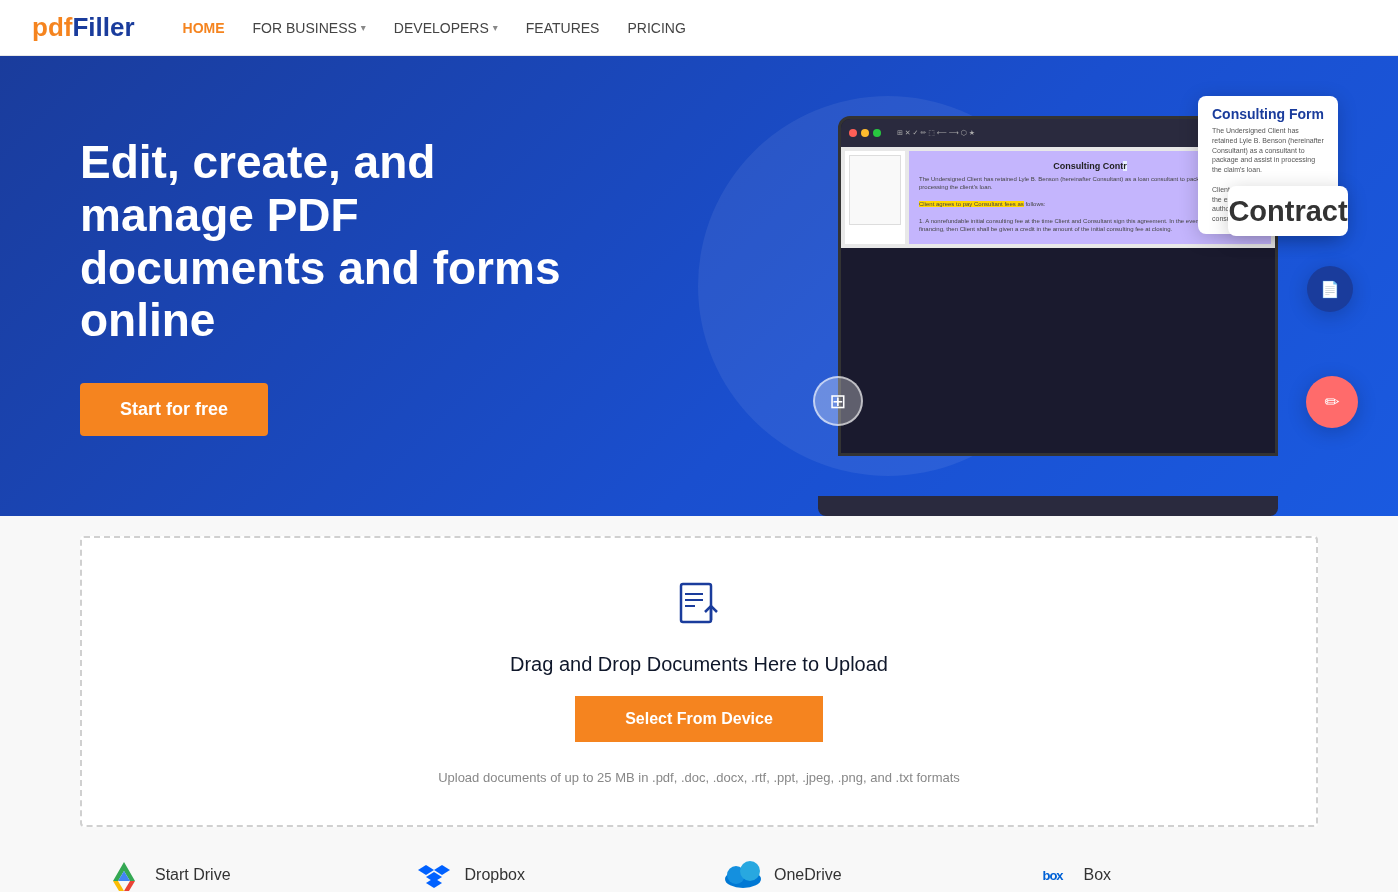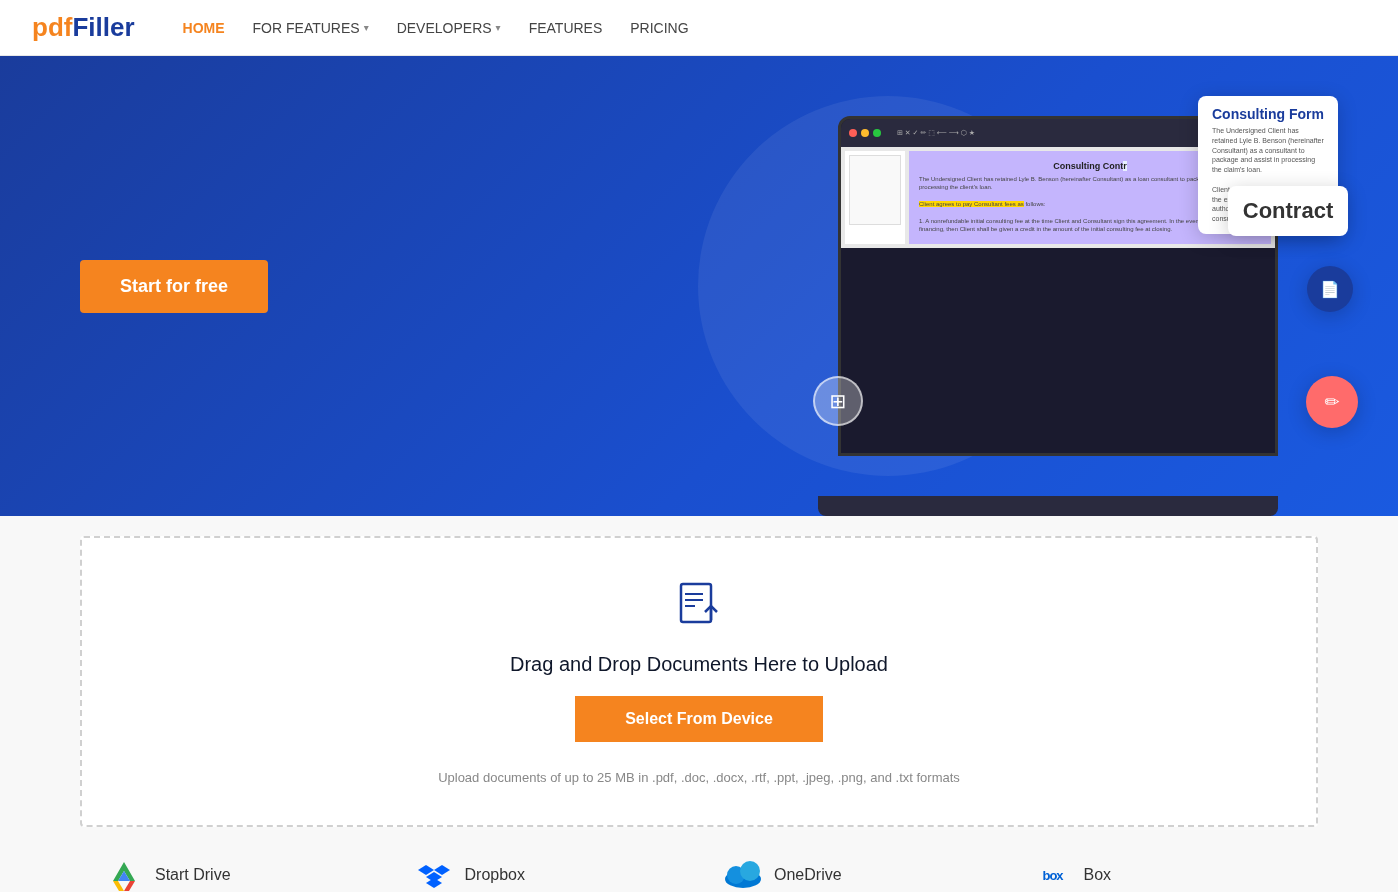--- a/index.html
+++ b/index.html
@@ -87,21 +87,21 @@
     .card-consulting {
       top: 10px; right: 20px; width: 140px;
     }
     .card-consulting .card-title { font-size: 14px; font-weight: 700; color: #1a3c9c; margin-bottom: 4px; }
     .card-consulting .card-body { font-size: 7px; color: #555; line-height: 1.4; }
     .card-contract {
       top: 100px; right: 10px; width: 120px;
       display: flex; align-items: center; justify-content: center;
       height: 50px;
     }
-    .card-contract-text { font-size: 22px; font-weight: 700; color: #333; }
+    .card-contract-text { font-size: 29px; font-weight: 700; color: #333; }
     .card-pdf-icon {
       top: 180px; right: 5px; width: 46px; height: 46px;
       background: #1a3c9c; border-radius: 50%;
       display: flex; align-items: center; justify-content: center;
       color: #fff; font-size: 16px; padding: 0;
     }
     .card-edit-icon {
       top: 290px; right: 0px; width: 52px; height: 52px;
       background: #ff6b6b; border-radius: 50%;
       display: flex; align-items: center; justify-content: center;
@@ -164,39 +164,40 @@
   <a class="logo" href="#">
     <span class="logo-text">
       <span class="logo-pdf">pdf</span><span class="logo-filler">Filler</span>
     </span>
   </a>
   <div class="nav-links">
     <a class="nav-link active">
       <span>HOME</span>
     </a>
     <a class="nav-link">
-      <span>FOR FEATURES</span>
+      <span>FOR BUSINESS</span>
       <span class="chevron">▾</span>
     </a>
     <a class="nav-link">
       <span>DEVELOPERS</span>
       <span class="chevron">▾</span>
     </a>
     <a class="nav-link">
       <span>FEATURES</span>
     </a>
     <a class="nav-link">
       <span>PRICING</span>
     </a>
   </div>
 </nav>
 
 <section class="hero">
   <div class="hero-bg-circle"></div>
   <div class="hero-content">
+    <h1 class="hero-title">Edit, create, and manage PDF documents and forms online</h1>
     <button class="btn-start-free">Start for free</button>
   </div>
 
   <div class="hero-illustration">
 
     <div class="laptop-screen">
       <div class="laptop-toolbar">
         <div class="laptop-dot" style="background:#ff5f57"></div>
         <div class="laptop-dot" style="background:#febc2e"></div>
         <div class="laptop-dot" style="background:#28c840"></div>

